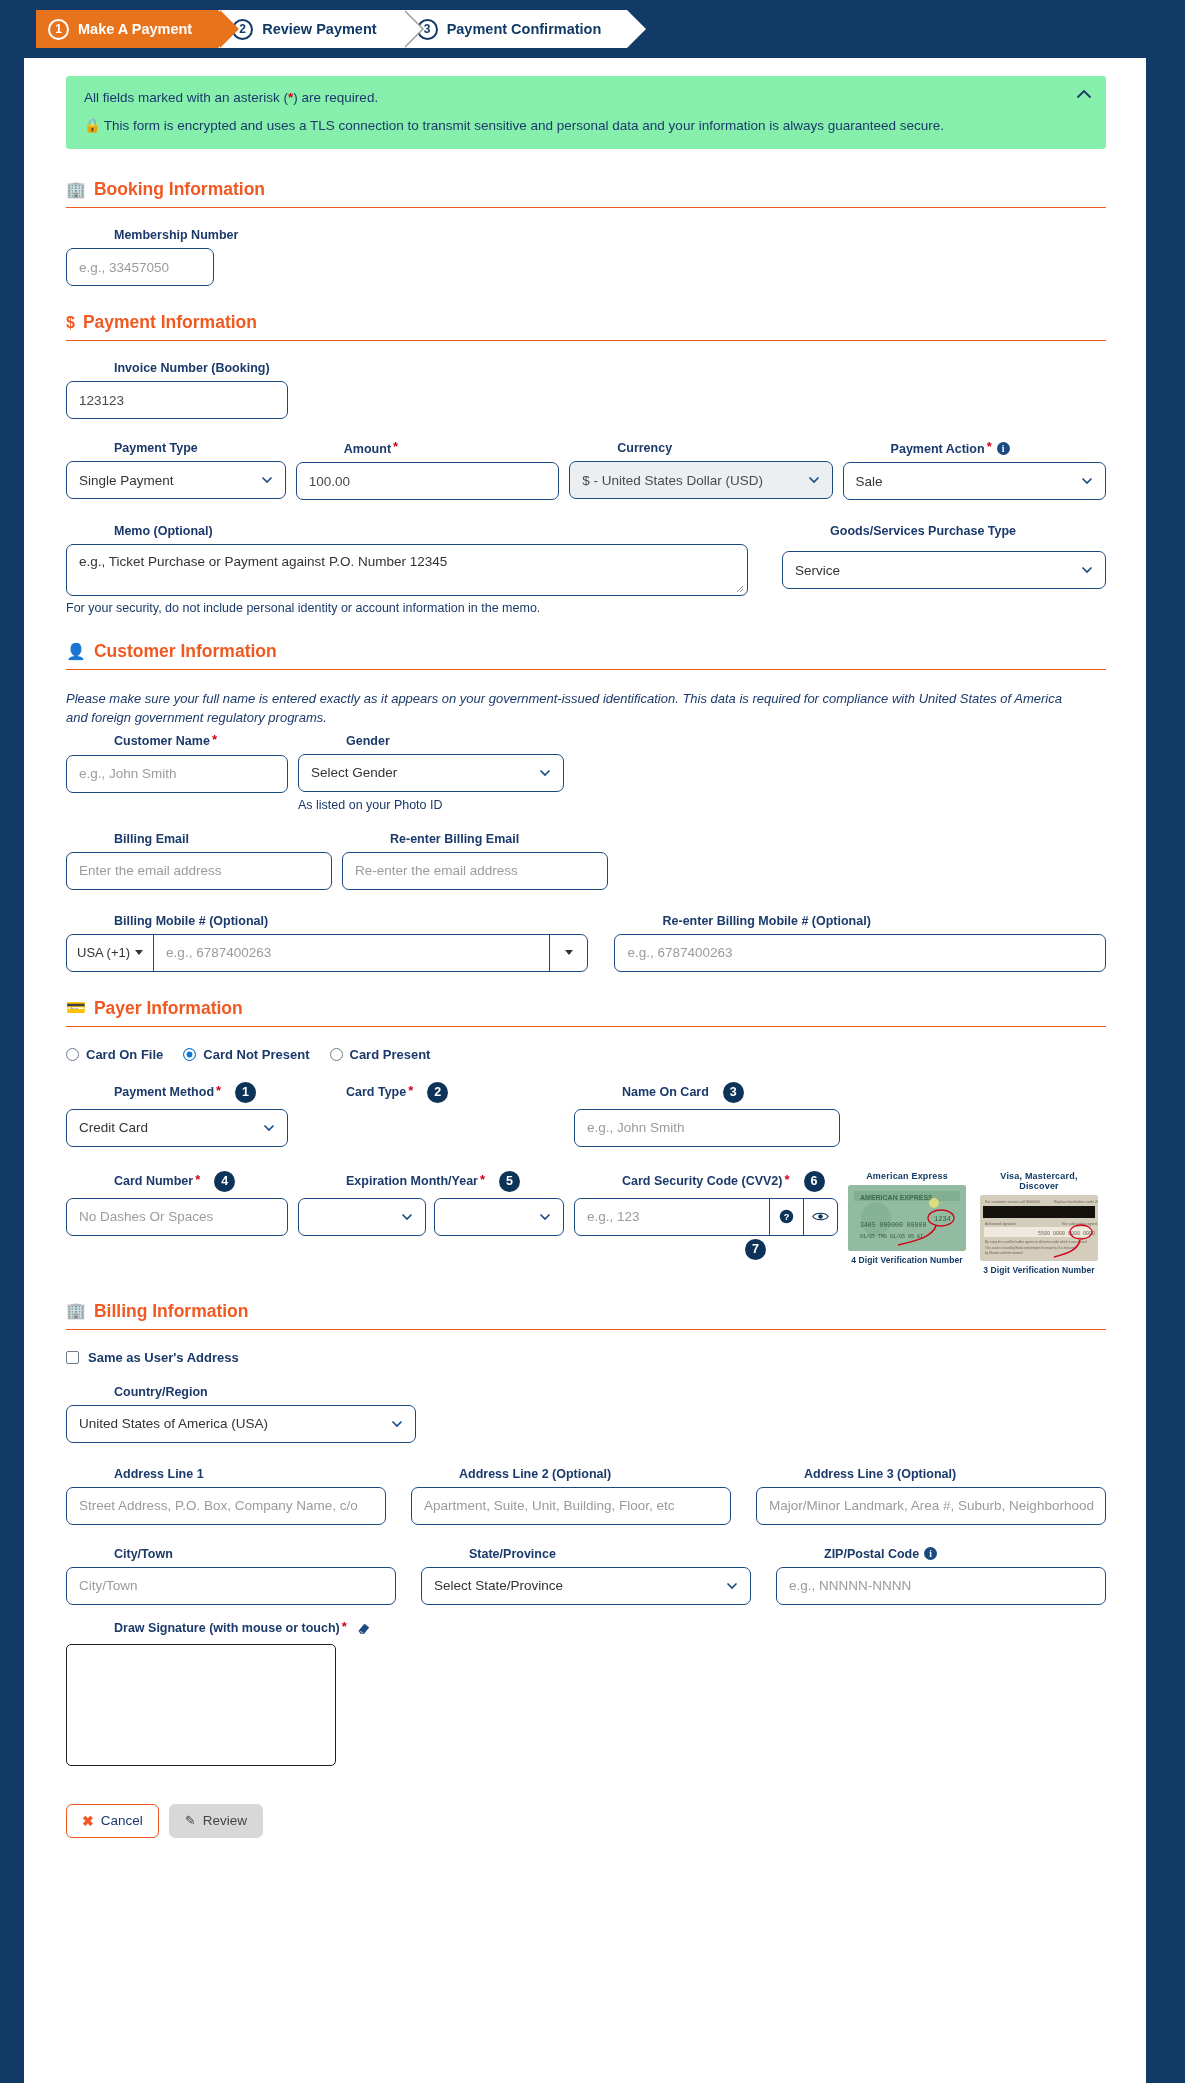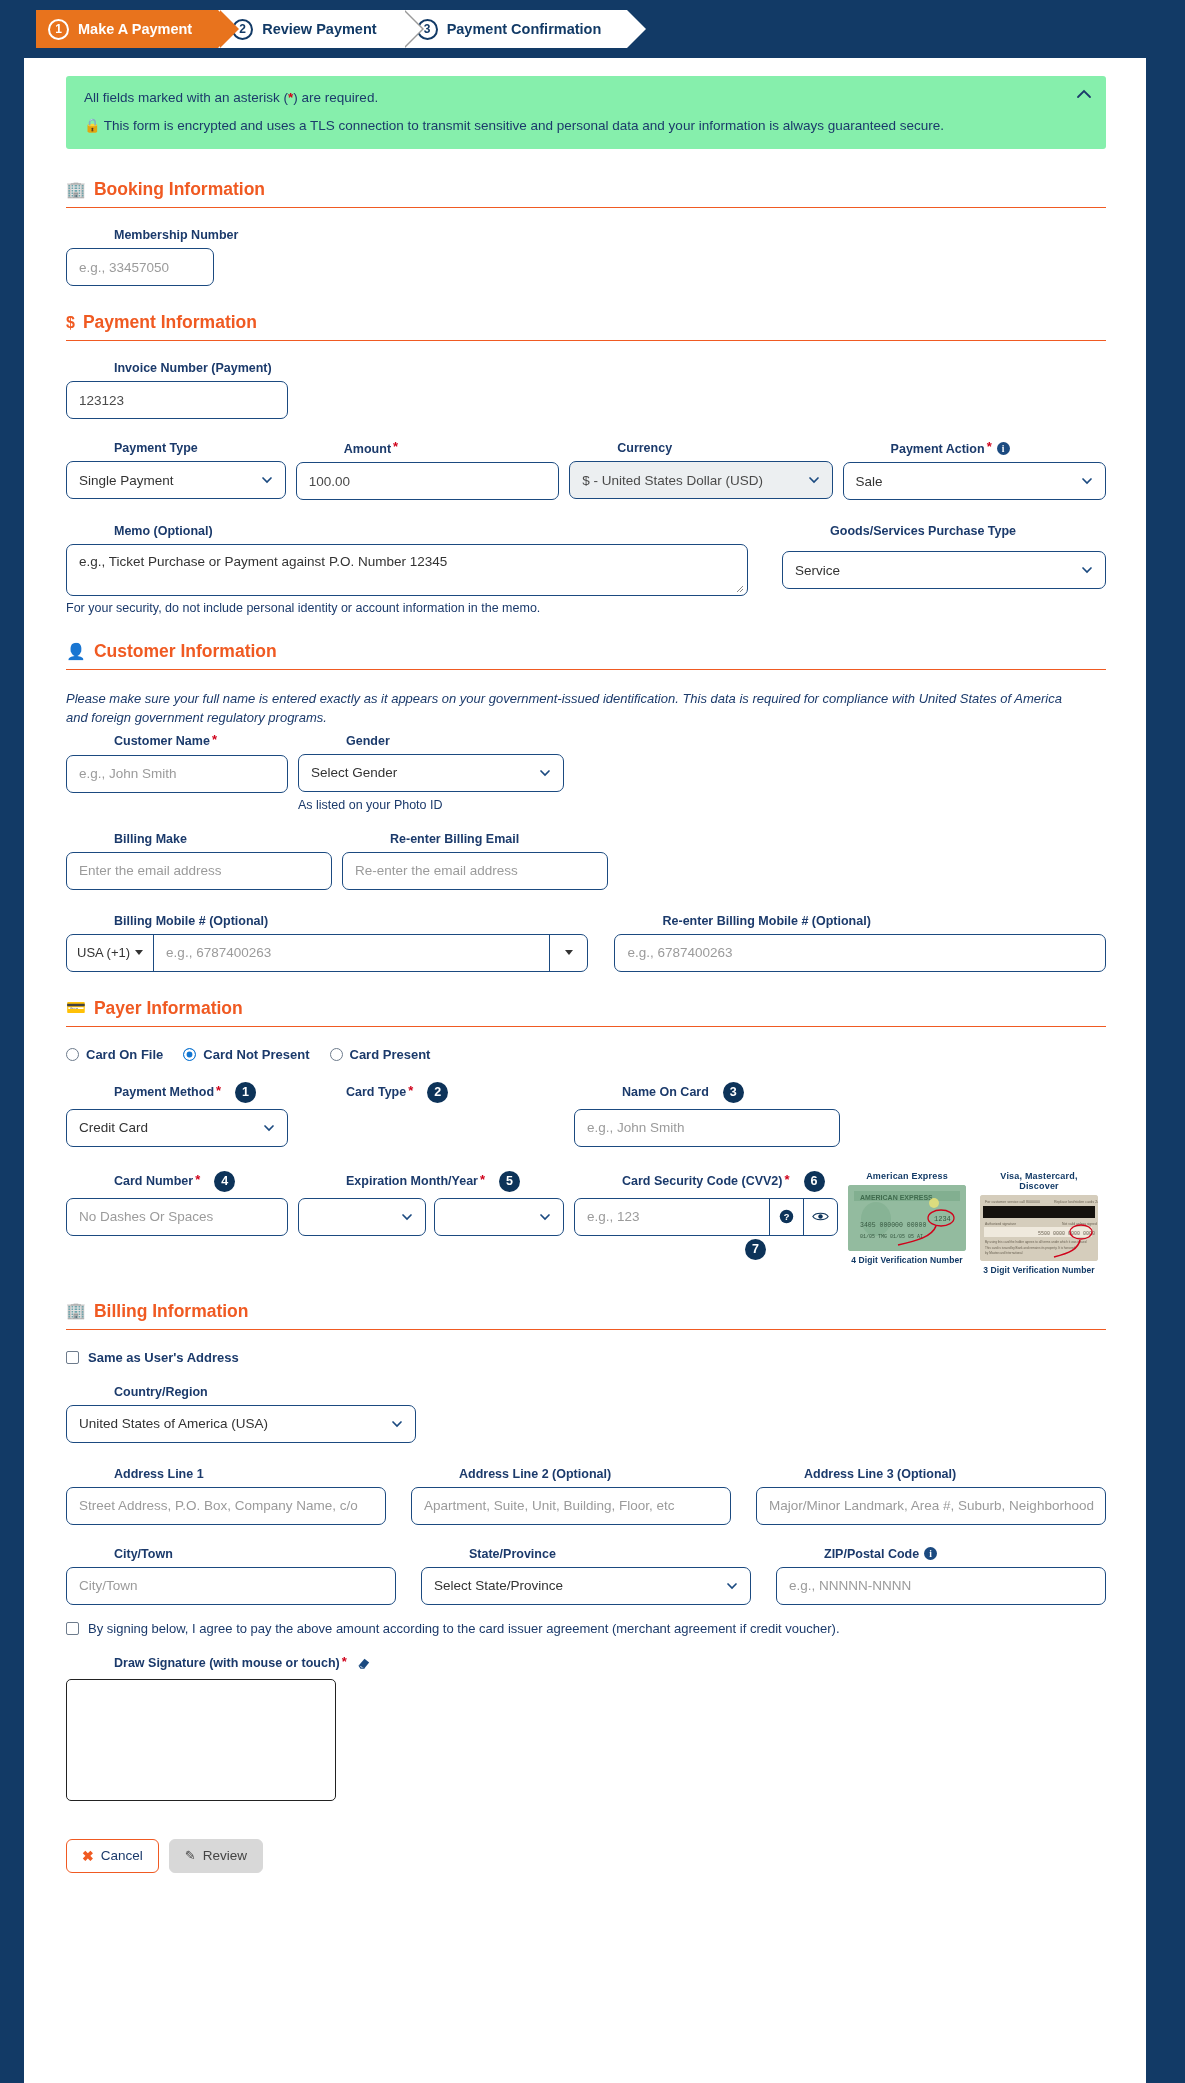--- a/index.html
+++ b/index.html
@@ -239,21 +239,21 @@
     </div>
 
     <div class="sect-title">
       <span class="sect-ico">$</span>
       <span>Payment Information</span>
     </div>
     <div class="sect-rule"></div>
 
     <div class="row" style="margin-bottom:22px;">
       <div class="fld w-inv">
-        <label class="lbl">Invoice Number (Payment)</label>
+        <label class="lbl">Invoice Number (Booking)</label>
         <div class="inp val">123123</div>
       </div>
     </div>
 
     <div class="row" style="margin-bottom:24px;">
       <div class="fld" style="width:222px;">
         <label class="lbl">Payment Type</label>
         <div class="sel">
           <span>Single Payment</span>
           <svg class="chev" viewBox="0 0 12 12">
@@ -337,21 +337,21 @@
           <svg class="chev" viewBox="0 0 12 12">
                 <path d="M2 4 L6 8 L10 4" stroke="#1b4a80" stroke-width="1.7" fill="none" stroke-linecap="round"></path>
               </svg>
         </div>
         <div class="help">As listed on your Photo ID</div>
       </div>
     </div>
 
     <div class="row" style="margin-bottom:24px;">
       <div class="fld" style="width:266px;">
-        <label class="lbl">Billing Make</label>
+        <label class="lbl">Billing Email</label>
         <div class="inp ph">Enter the email address</div>
       </div>
       <div class="fld" style="width:266px;">
         <label class="lbl">Re-enter Billing Email</label>
         <div class="inp ph">Re-enter the email address</div>
       </div>
     </div>
 
     <div class="row" style="margin-bottom:26px;">
       <div class="fld" style="width:540px;">
@@ -575,24 +575,20 @@
       </div>
       <div class="fld" style="width:350px; margin-left:15px;">
         <label class="lbl">
               <span>ZIP/Postal Code</span>
               <span class="info-ico">i</span>
             </label>
         <div class="inp ph">e.g., NNNNN-NNNN</div>
       </div>
     </div>
 
-    <div class="cbrow">
-      <span class="cbox"></span>
-      <span>By signing below, I agree to pay the above amount according to the card issuer agreement (merchant agreement if credit voucher).</span>
-    </div>
 
     <div class="sig-head">
       <label class="lbl" style="margin:0;">
             <span>Draw Signature (with mouse or touch)</span>
             <span class="star">*</span>
           </label>
       <svg width="15" height="14" viewBox="0 0 16 15">
         <path d="M2 10 L8 3 L13 7 L8 13 Z" fill="#1b4a80"></path>
         <path d="M2 10 L4 13 L8 13" fill="none" stroke="#1b4a80" stroke-width="1.2"></path>
       </svg>

